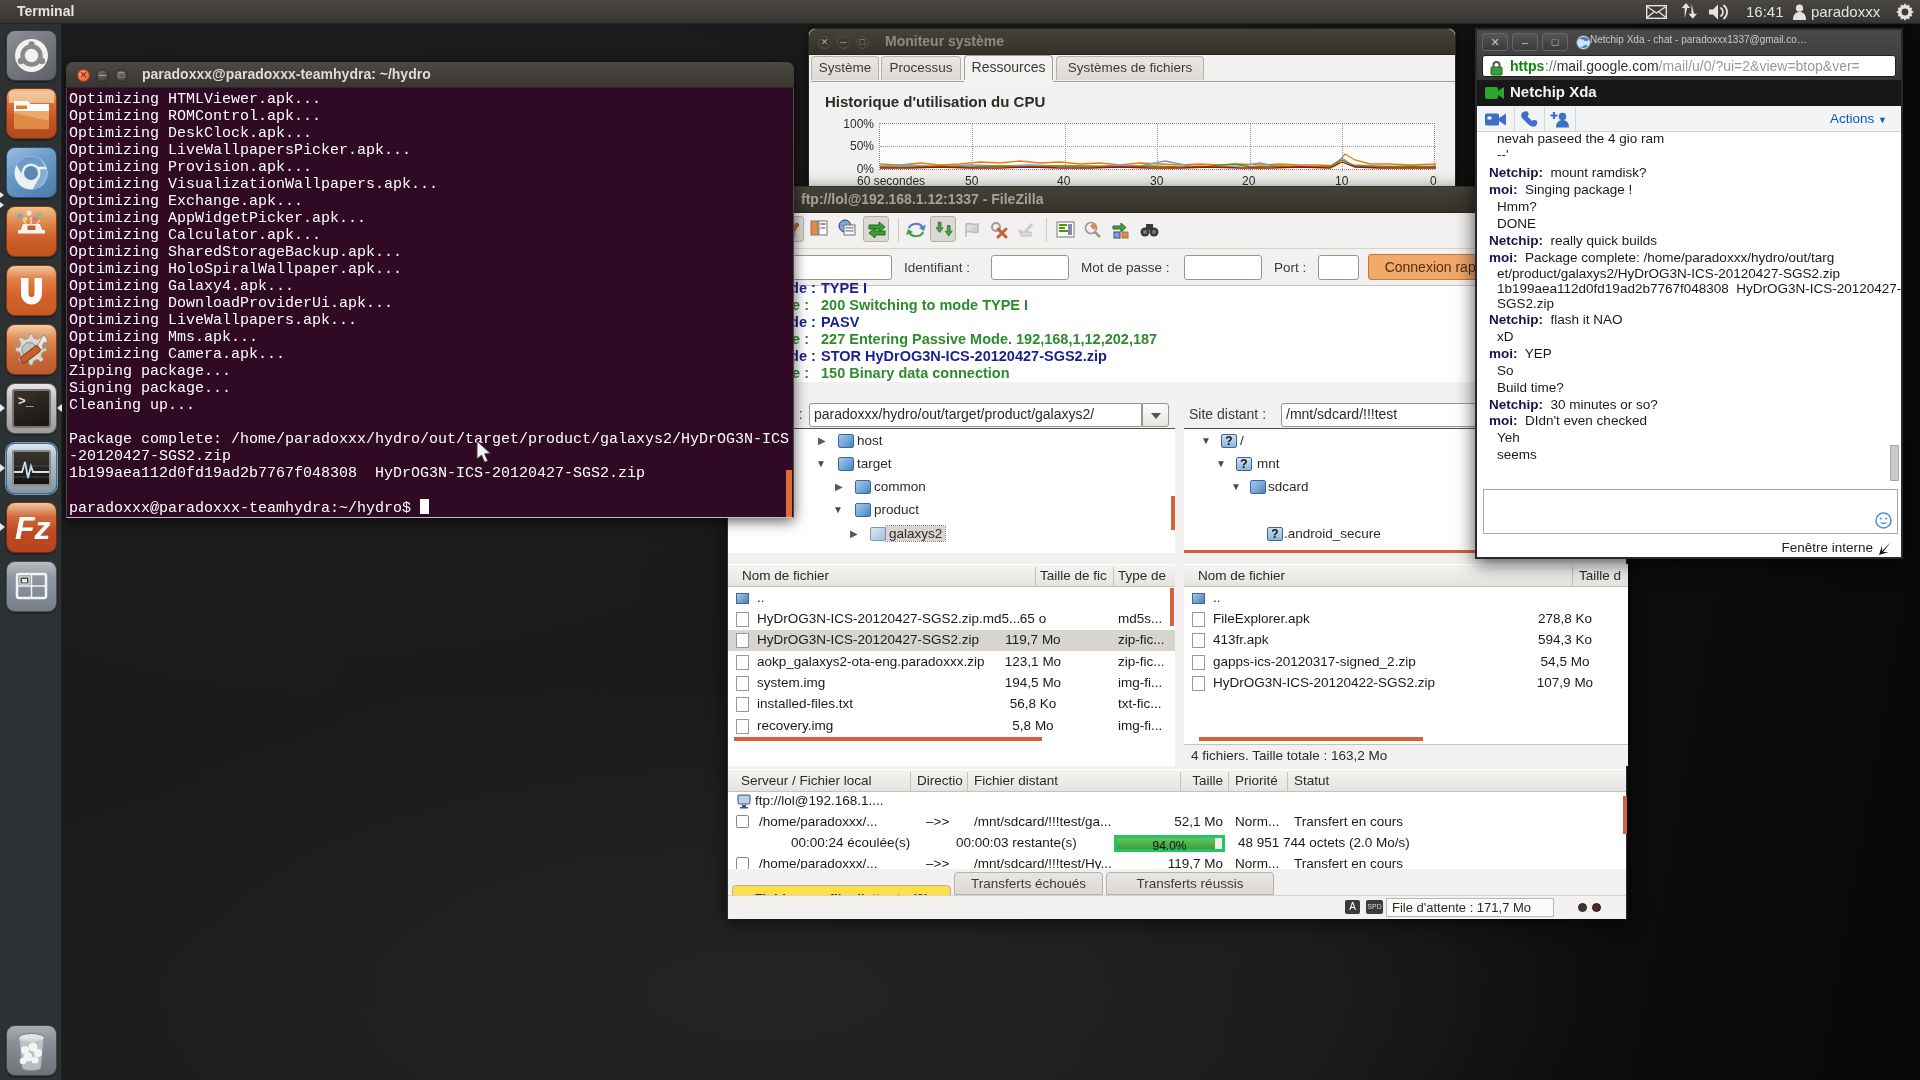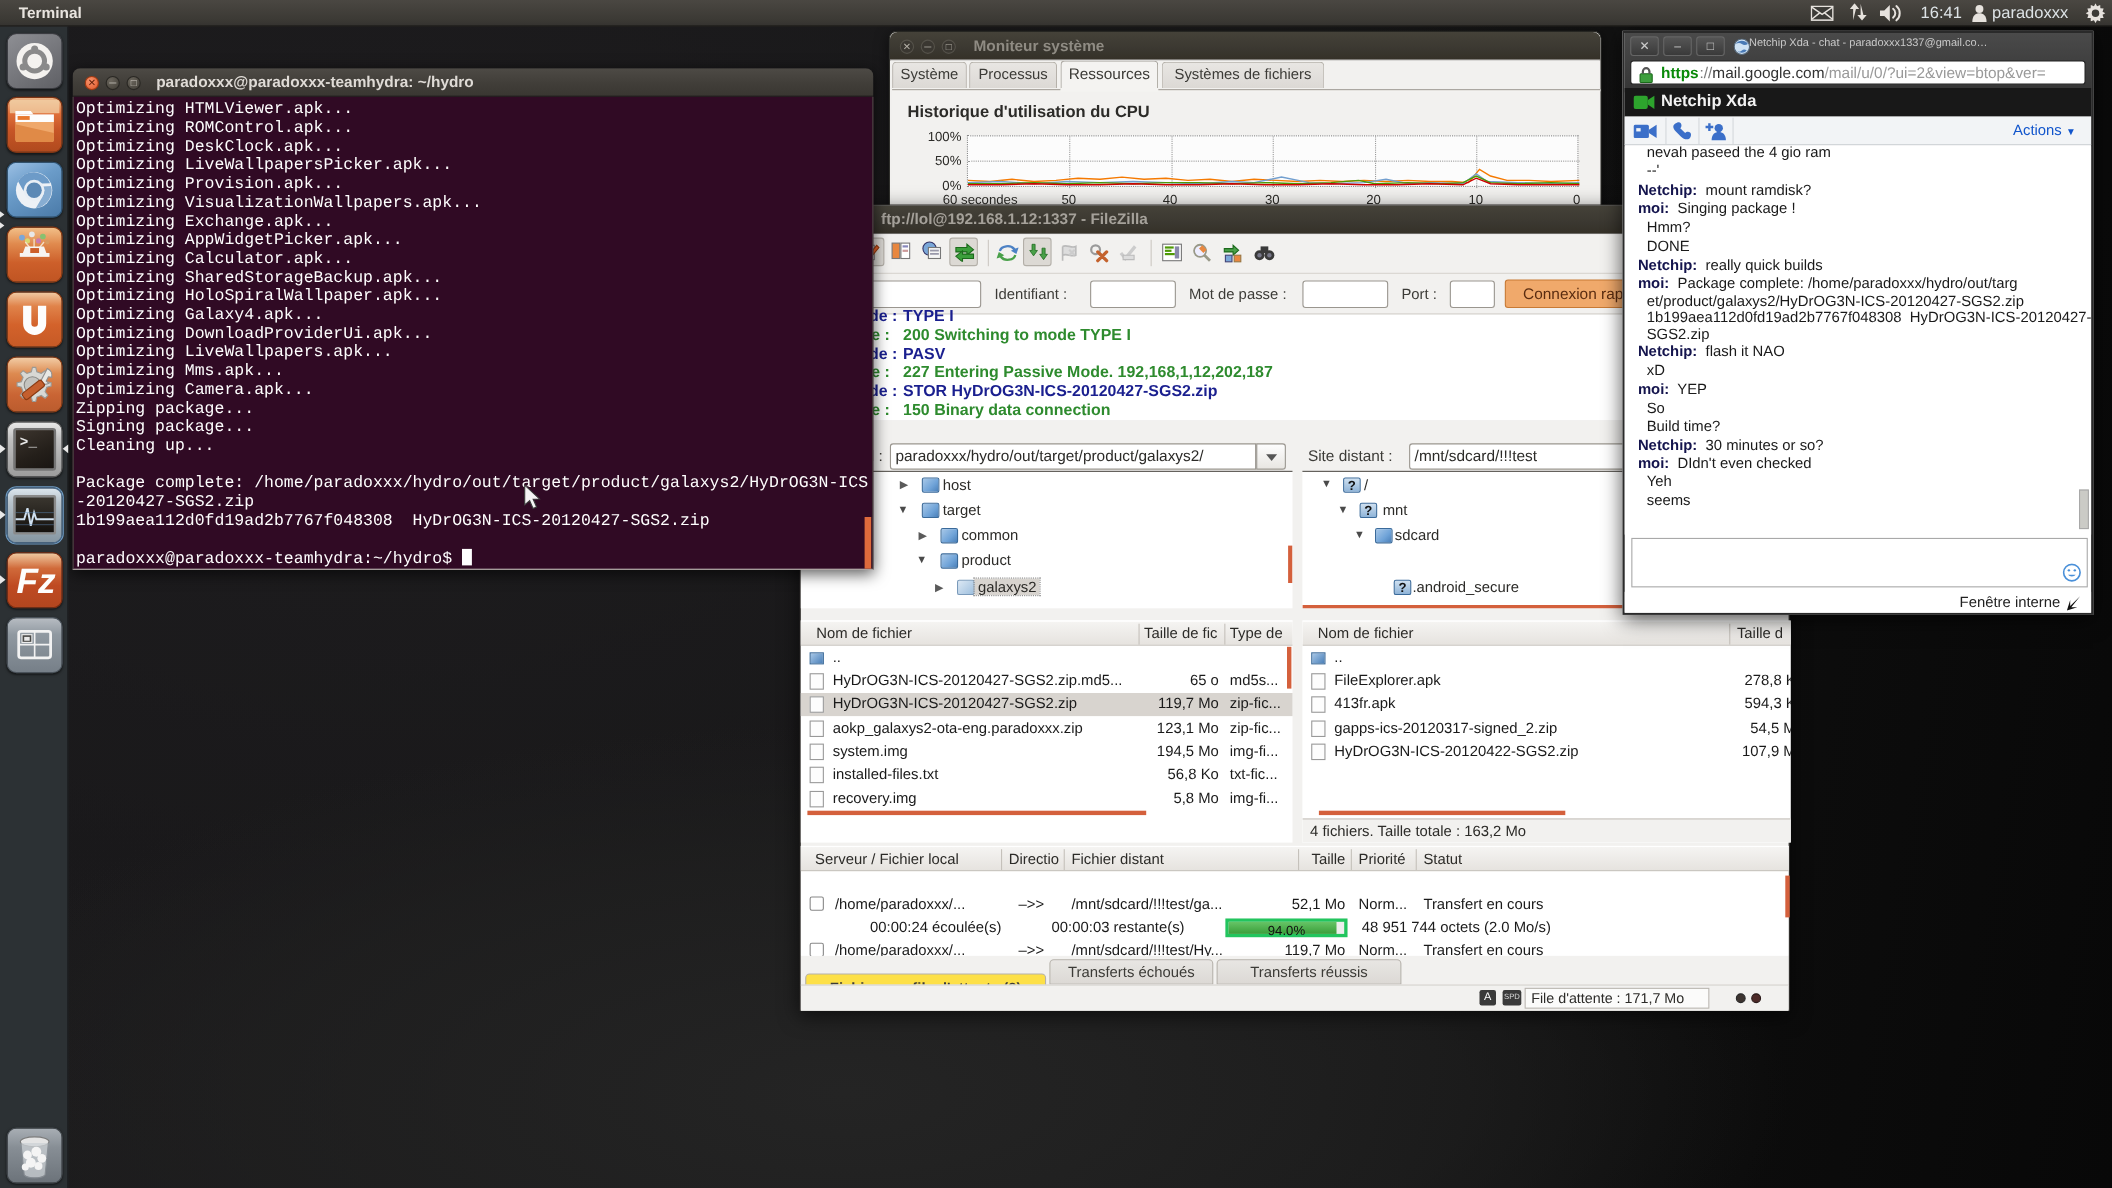--- a/index.html
+++ b/index.html
@@ -54,21 +54,21 @@
 .fold.op{background:linear-gradient(135deg,#dce8f4,#9fc0de);border-color:#7a9aba}
 .fold.q{background:linear-gradient(#cfe0f0,#8fb4d8);font-size:12px;font-weight:bold;color:#111;text-align:center;line-height:13px}
 .tlbl{position:absolute;top:1px;white-space:nowrap}
 .tlbl.sel{background:#d8d4cf;outline:1px dotted #888;padding:0 3px}
 .lhead{top:0;height:23px;background:linear-gradient(#f5f4f2,#e6e3df);border-bottom:1px solid #c5c1bb;border-top:1px solid #fff;font-size:13.5px;color:#2c2b28;line-height:22px}
 .lhead i{position:absolute;top:2px;width:1px;height:19px;background:#c5c1bb}
 .lrow{left:0;width:100%;height:21px;font-size:13.5px;color:#1a1a1a;line-height:20px}
 .lrow .ficon{position:absolute;left:8px;top:3px;width:13px;height:15px;background:#fdfdfd;border:1px solid #999}
 .lrow .ficon.fo{background:linear-gradient(135deg,#a8c8e8,#4a7fb8);border-color:#3a6a9a;height:11px;top:5px}
 .lrow .fn{position:absolute;left:29px;white-space:nowrap}
-.lrow .fs{position:absolute;left:230px;width:150px;text-align:right;white-space:nowrap}
+.lrow .fs{position:absolute;left:230px;width:150px;text-align:center;white-space:nowrap}
 .lrow .ft{position:absolute;left:390px;white-space:nowrap}
 .selrow{background:#d8d4cf}
 .statline{left:0;width:100%;height:22px;background:#f2f1ef;border-top:1px solid #c5c1bb;font-size:13.5px;color:#2c2b28;line-height:21px}
 .qrow{left:0;width:100%;height:21px;font-size:13.5px;color:#1a1a1a;line-height:20px}
 .qrow .cb{position:absolute;left:8px;top:3px;width:13px;height:13px;background:#fff;border:1px solid #888;border-radius:2px}
 .pbar{position:absolute;left:386px;top:2px;width:111px;height:17px;border:3px solid #22c55e;background:#eee}
 .pfill{position:absolute;left:0;top:0;width:93%;height:100%;background:linear-gradient(#66c466,#3a9e3a)}
 .ptxt{position:absolute;left:0;top:0;width:100%;text-align:center;font-size:12px;color:#111;line-height:16px}
 .qtab{top:3px;height:23px;background:linear-gradient(#e8e6e3,#dcd9d5);border:1px solid #b5b1aa;border-radius:4px 4px 0 0;font-size:13.5px;color:#3c3b37;text-align:center;padding-top:3px}
 .qtab.active{background:#fde047;top:16px;height:26px;padding-top:5px}
@@ -385,20 +385,28 @@
         <span style="position:absolute;left:189px">Directio</span>
         <span style="position:absolute;left:246px">Fichier distant</span>
         <span style="position:absolute;left:459px;width:36px;text-align:right">Taille</span>
         <span style="position:absolute;left:507px">Priorité</span>
         <span style="position:absolute;left:566px">Statut</span>
         <i style="left:182px"></i>
         <i style="left:239px"></i>
         <i style="left:452px"></i>
         <i style="left:500px"></i>
         <i style="left:559px"></i>
+      </div>
+    <div class="abs qrow" style="top:22px">
+        <svg style="position:absolute;left:8px;top:2px" width="16" height="16" viewBox="0 0 16 16">
+          <rect x="2" y="2" width="12" height="9" rx="1" fill="#b8d0e8" stroke="#456"></rect>
+          <rect x="6" y="12" width="4" height="2" fill="#456"></rect>
+          <rect x="4" y="14" width="8" height="1.5" fill="#456"></rect>
+        </svg>
+        <span style="position:absolute;left:27px">ftp://lol@192.168.1....</span>
       </div>
     <div class="abs qrow" style="top:43px">
         <span class="cb"></span>
         <span style="position:absolute;left:31px">/home/paradoxxx/...</span>
         <span style="position:absolute;left:198px">–&gt;&gt;</span>
         <span style="position:absolute;left:246px">/mnt/sdcard/!!!test/ga...</span>
         <span style="position:absolute;left:399px;width:96px;text-align:right">52,1 Mo</span>
         <span style="position:absolute;left:507px">Norm...</span>
         <span style="position:absolute;left:566px">Transfert en cours</span>
       </div>

